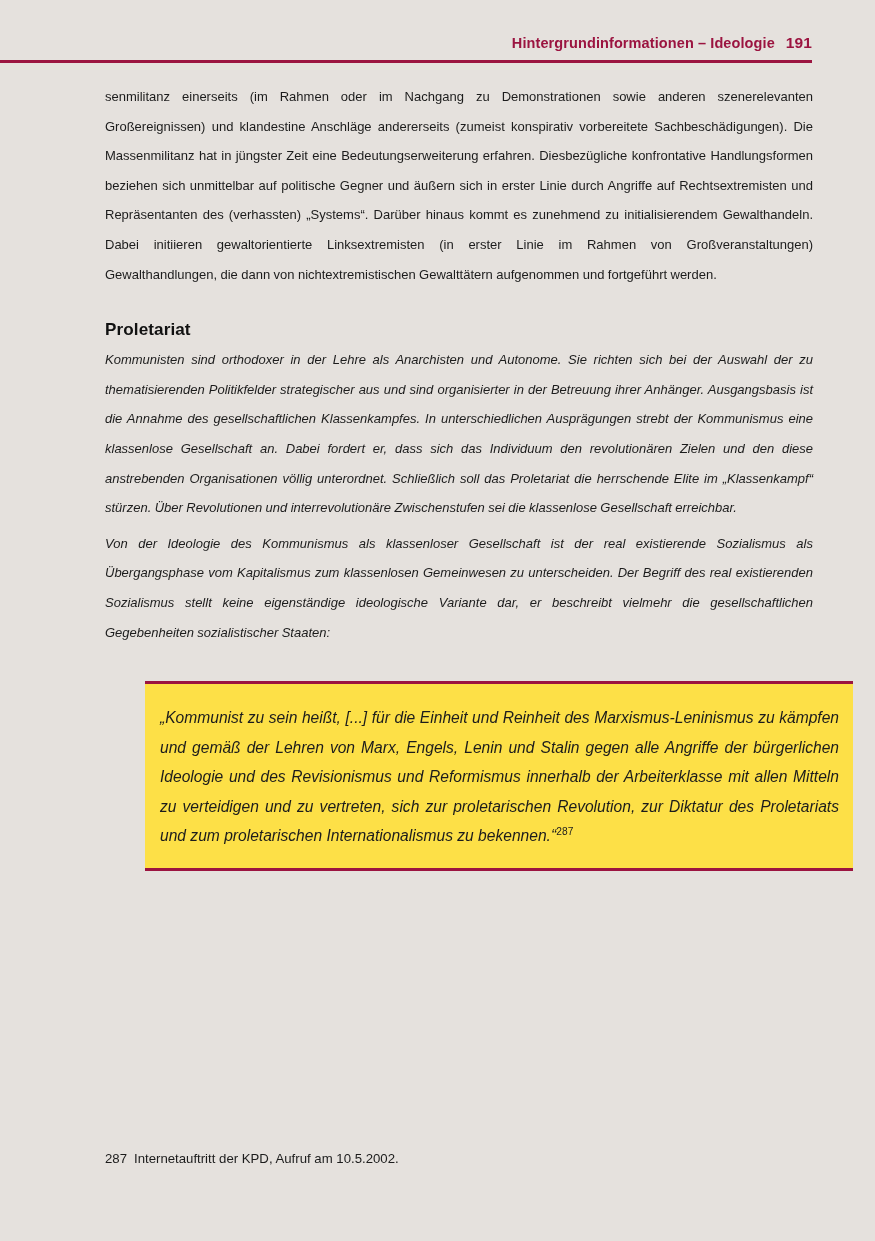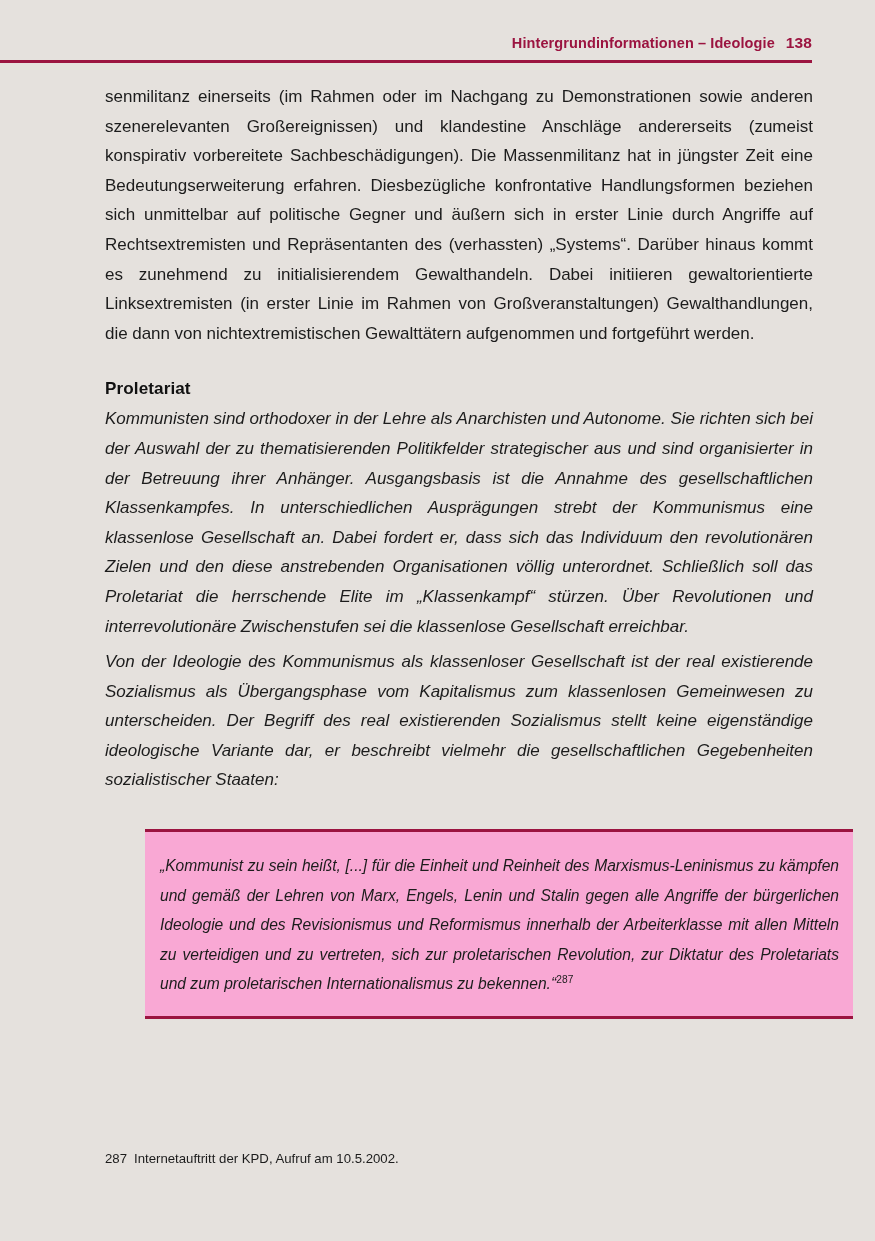--- a/index.html
+++ b/index.html
@@ -60,21 +60,21 @@
   
   .column {
     position: absolute;
     left: 105px;
     top: 82px;
     width: 708px;
   }
 
   p.body-text {
     margin: 0 0 0 0;
-    font-size: 17px;
+    font-size: 13px;
     line-height: 29.6px;
     text-align: justify;
     text-justify: inter-word;
     color: #1c1c1c;
     font-stretch: condensed;
     word-spacing: -0.2px;
     hyphens: manual;
   }
 
   p.body-text + p.body-text {
@@ -93,21 +93,21 @@
   }
 
   h2.subhead + p.body-text {
     margin-top: 3px;
     font-style: italic;
   }
 
   
   .quote-block {
     margin-top: 34px;
-    background: #f9a8d4;
+    background: #fde047;
     border-top: 3px solid #9b1440;
     border-bottom: 3px solid #9b1440;
     padding: 19px 14px 17px 15px;
     box-sizing: border-box;
     width: 708px;
   }
   .quote-text {
     margin: 0;
     font-size: 15.6px;
     line-height: 29.5px;
@@ -142,21 +142,21 @@
     display: inline-block;
     margin-right: 7px;
   }
 </style>
 </head>
 <body>
 
 <div class="page">
 
   <div class="running-head">
-    <span class="rh-title">Hintergrundinformationen – Ideologie</span><span class="rh-pageno">138</span>
+    <span class="rh-title">Hintergrundinformationen – Ideologie</span><span class="rh-pageno">191</span>
   </div>
 
   <div class="head-rule"></div>
 
   <div class="column">
 
     <p class="body-text">senmilitanz einerseits (im Rahmen oder im Nachgang zu Demonstrationen sowie anderen szenerelevanten Großereignissen) und klandestine Anschläge andererseits (zumeist konspirativ vorbereitete Sachbeschädigungen). Die Massenmilitanz hat in jüngster Zeit eine Bedeutungserweiterung erfahren. Diesbezügliche konfrontative Handlungsformen beziehen sich unmittelbar auf politische Gegner und äußern sich in erster Linie durch Angriffe auf Rechtsextremisten und Repräsentanten des (verhassten) „Systems“. Darüber hinaus kommt es zunehmend zu initialisierendem Gewalthandeln. Dabei initiieren gewaltorientierte Linksextremisten (in erster Linie im Rahmen von Großveranstaltungen) Gewalthandlungen, die dann von nichtextremistischen Gewalttätern aufgenommen und fortgeführt werden.</p>
 
     <h2 class="subhead">Proletariat</h2>
 

